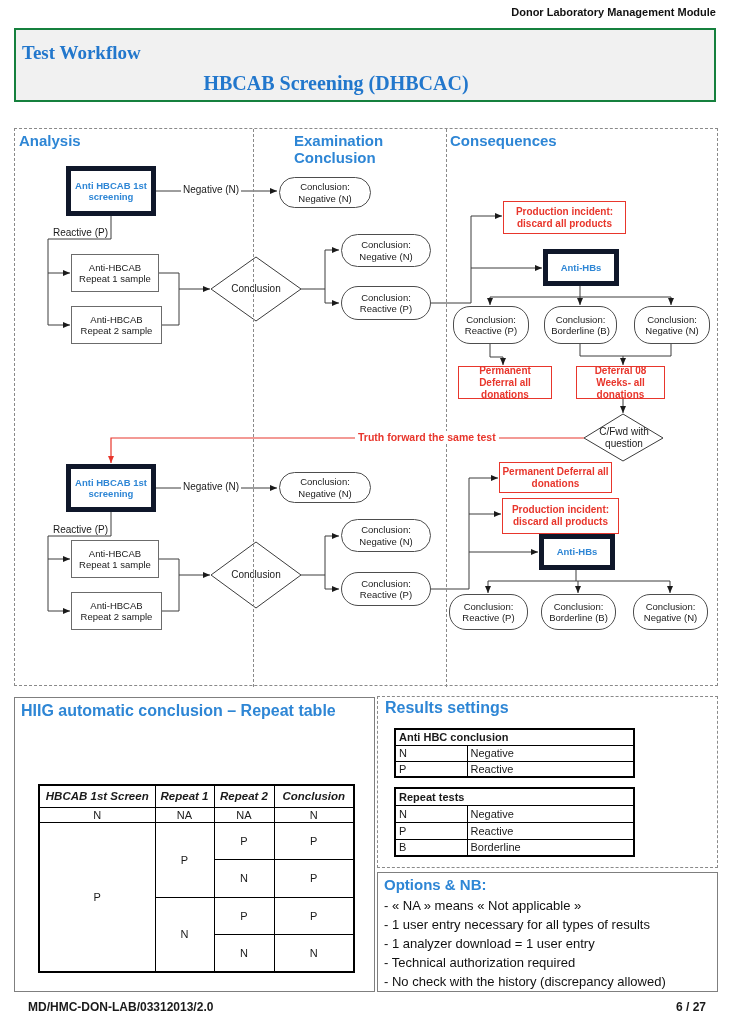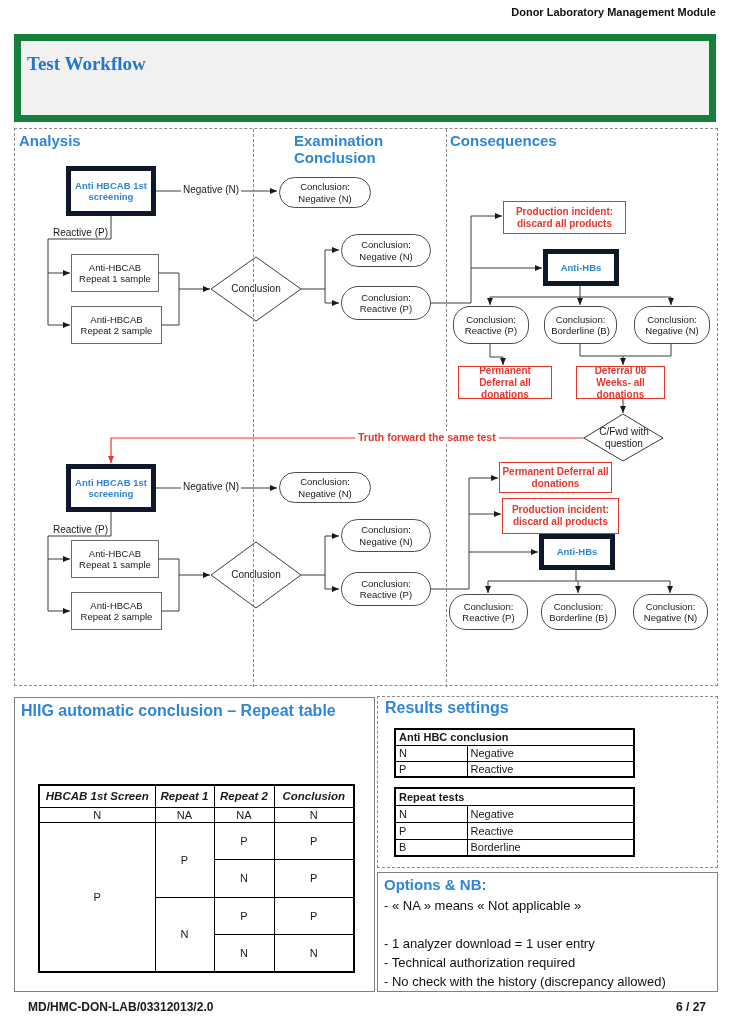--- a/index.html
+++ b/index.html
@@ -1,21 +1,21 @@
 <!DOCTYPE html>
 <html><head>
 <meta charset="utf-8">
 <style>
   * { margin:0; padding:0; box-sizing:border-box; }
   html,body { width:730px; height:1024px; background:#ffffff; font-family:"Liberation Sans", sans-serif; color:#1a1a1a; }
   #page { position:relative; width:730px; height:1024px; background:#fff; overflow:hidden; }
 
   .module-header { position:absolute; top:6px; right:14px; font-size:11px; font-weight:bold; color:#111; }
 
-  .title-box { position:absolute; left:14px; top:34px; width:702px; height:88px; background:#f1f1f1; border:7px solid #15803d; }
+  .title-box { position:absolute; left:14px; top:28px; width:702px; height:74px; background:#f1f1f1; border:2px solid #15803d; }
   .title-main { position:absolute; left:6px; top:12px; font-family:"Liberation Serif", serif; font-weight:bold; font-size:19px; color:#2277cc; }
   .title-sub  { position:absolute; left:0; top:42px; width:640px; text-align:center; font-family:"Liberation Serif", serif; font-weight:bold; font-size:20px; color:#2277cc; }
 
   #flow { position:absolute; left:14px; top:128px; width:704px; height:558px; border:1px dashed #8a8a8a; background:#fff; }
   #flow svg { position:absolute; left:0; top:0; }
   .divider { position:absolute; top:0; height:558px; border-left:1px dashed #8a8a8a; }
   .col-head { position:absolute; font-weight:bold; font-size:15px; line-height:1.15; color:#2e86d5; }
 
   .node { position:absolute; display:flex; align-items:center; justify-content:center; text-align:center;
           font-size:9.5px; line-height:1.2; background:#fff; padding:1px 2px; }
@@ -49,20 +49,21 @@
 </style>
 </head>
 <body>
 
 <div id="page">
 
   <div class="module-header">Donor Laboratory Management Module</div>
 
   <div class="title-box">
     <div class="title-main">Test Workflow</div>
+    <div class="title-sub">HBCAB Screening (DHBCAC)</div>
   </div>
 
   <div id="flow">
     <svg width="704" height="558">
       <defs>
         <marker id="ab" markerWidth="8" markerHeight="7" refX="7" refY="3" orient="auto" markerUnits="userSpaceOnUse">
           <path d="M0,0 L7,3 L0,6 z" fill="#1a1a1a"></path>
         </marker>
         <marker id="ar" markerWidth="8" markerHeight="7" refX="7" refY="3" orient="auto" markerUnits="userSpaceOnUse">
           <path d="M0,0 L7,3 L0,6 z" fill="#e8362c"></path>
@@ -235,20 +236,21 @@
         <td>B</td>
         <td>Borderline</td>
       </tr>
     </tbody>
       </table>
   </div>
 
   <div id="options-panel">
     <div class="panel-title">Options &amp; NB:</div>
     <div class="option-item" style="top:25px;">- « NA » means « Not applicable »</div>
+    <div class="option-item" style="top:44px;">- 1 user entry necessary for all types of results</div>
     <div class="option-item" style="top:63px;">- 1 analyzer download = 1 user entry</div>
     <div class="option-item" style="top:82px;">- Technical authorization required</div>
     <div class="option-item" style="top:101px;">- No check with the history (discrepancy allowed)</div>
   </div>
 
   <div class="footer-left">MD/HMC-DON-LAB/03312013/2.0</div>
   <div class="footer-right">6 / 27</div>
 </div>
 
 </body></html>

